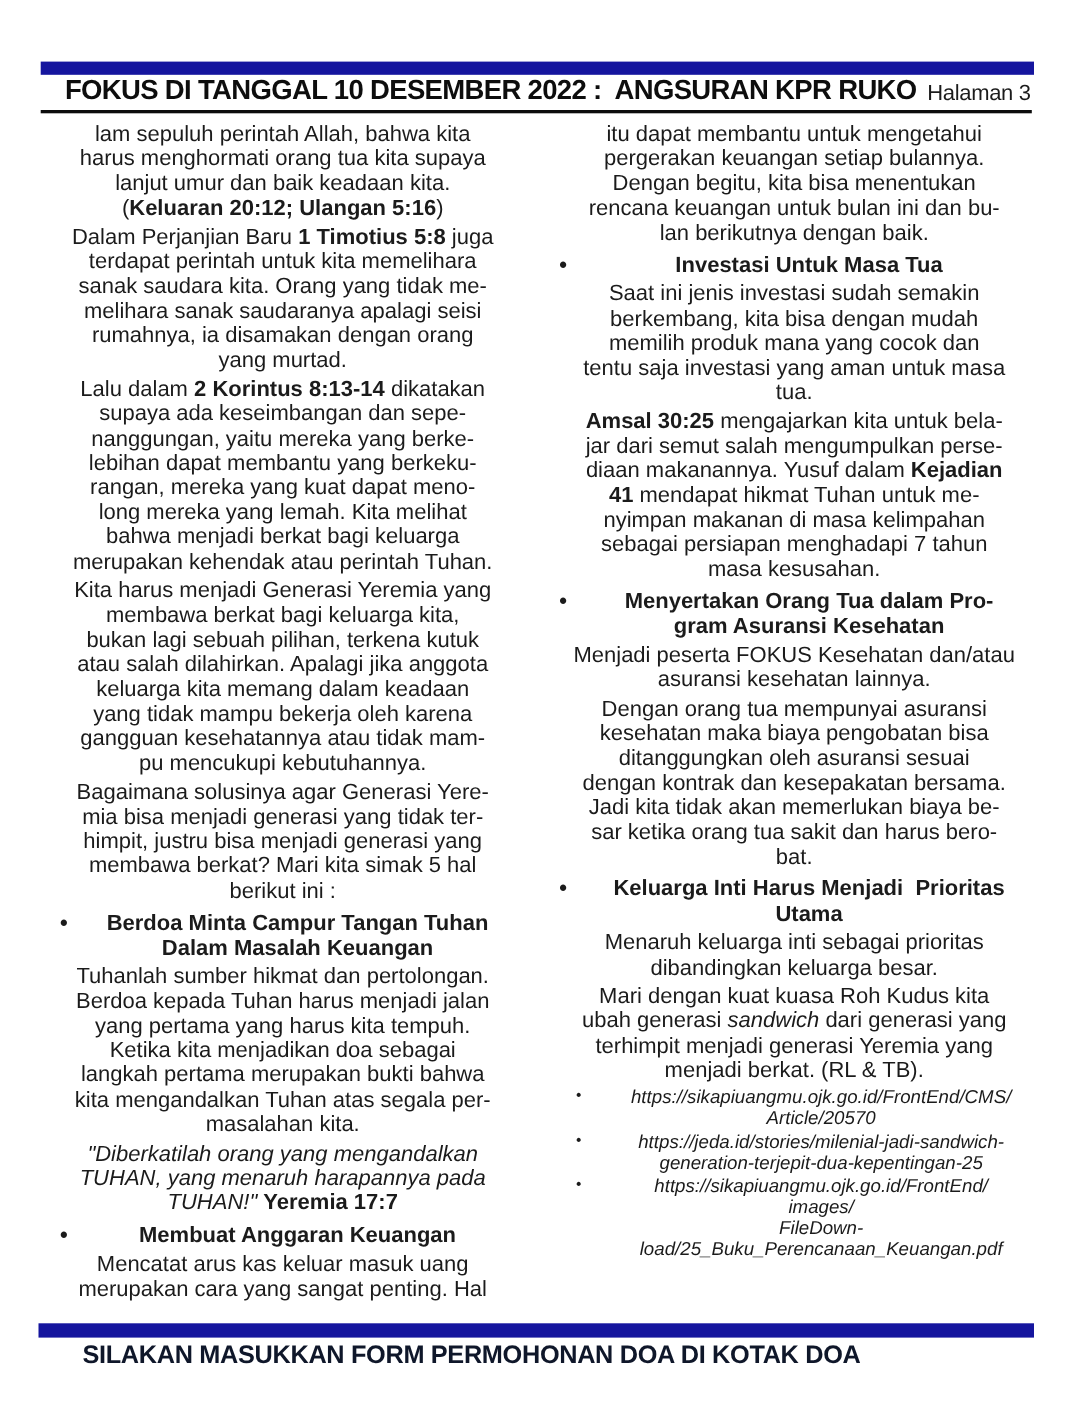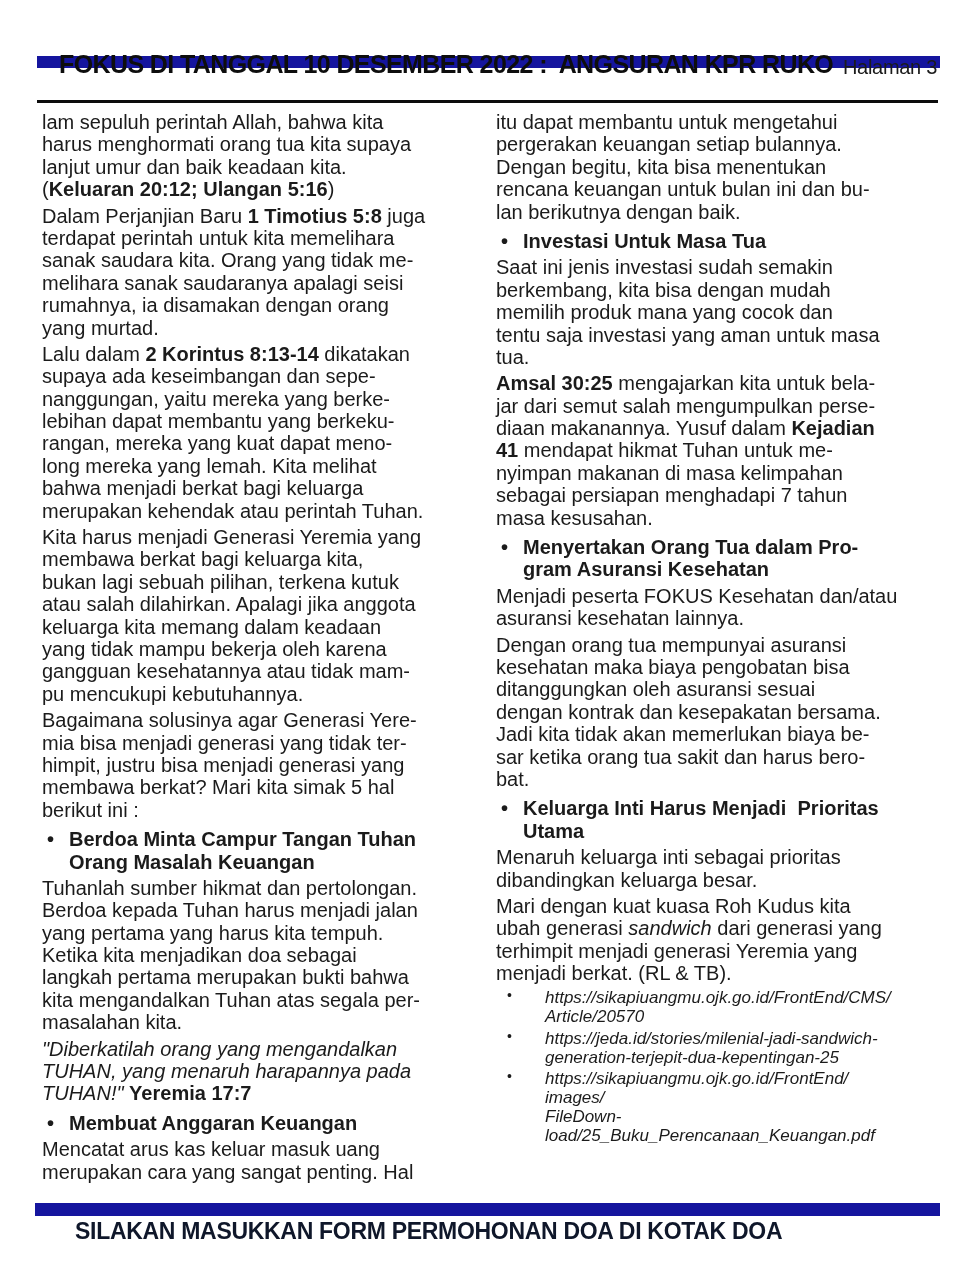--- a/index.html
+++ b/index.html
@@ -4,31 +4,31 @@
 <style>
   html,body { margin:0; padding:0; }
   body {
     width:980px; height:1277px; position:relative; background:#ffffff;
     font-family:"Liberation Sans", sans-serif; color:#1b1b1b;
     overflow:hidden;
   }
   .topbar {
     position:absolute; left:37px; top:56px; width:903px; height:12px;
   }
-  .header-row { position:absolute; left:37px; top:48px; width:903px; height:34px; }
+  .header-row { position:absolute; left:37px; top:66px; width:903px; height:34px; }
   .title {
     position:absolute; left:22px; top:2px;
     font-weight:bold; font-size:25px; letter-spacing:-0.6px; white-space:pre;
     color:#0d0d0d;
   }
   .page-label { position:absolute; right:3px; top:8px; font-size:20px; letter-spacing:-0.3px; }
   .header-rule { position:absolute; left:37px; top:100px; width:901px; height:3px; background:#0c0c0c; }
 
   .content { position:absolute; left:0; top:111px; width:980px; }
-  .col { position:absolute; top:0; font-size:20px; line-height:1.12; }
+  .col { position:absolute; top:0; font-size:20px; line-height:1.12;text-align:center; }
   .col-left  { left:42px;  width:430px; }
   .col-right { left:496px; width:452px; }
 
   .block { margin:0 0 4px 0; white-space:pre-wrap; }
   .p { }
   .quote { }
   .bullet { display:flex; font-weight:bold; margin:7px 0 4px 0; }
   .bullet .marker { flex:0 0 22px; padding-left:5px; }
   .bullet .content-span { flex:1; }
 
@@ -86,21 +86,21 @@
 keluarga kita memang dalam keadaan
 yang tidak mampu bekerja oleh karena
 gangguan kesehatannya atau tidak mam-
 pu mencukupi kebutuhannya.</span></div>
       <div class="block p"><span class="">Bagaimana solusinya agar Generasi Yere-
 mia bisa menjadi generasi yang tidak ter-
 himpit, justru bisa menjadi generasi yang
 membawa berkat? Mari kita simak 5 hal
 berikut ini :</span></div>
       <div class="block bullet"><span class="marker">•</span><span class="content-span"><span class="seg-b ">Berdoa Minta Campur Tangan Tuhan
-Orang Masalah Keuangan</span></span></div>
+Dalam Masalah Keuangan</span></span></div>
       <div class="block p"><span class="">Tuhanlah sumber hikmat dan pertolongan.
 Berdoa kepada Tuhan harus menjadi jalan
 yang pertama yang harus kita tempuh.
 Ketika kita menjadikan doa sebagai
 langkah pertama merupakan bukti bahwa
 kita mengandalkan Tuhan atas segala per-
 masalahan kita.</span></div>
       <div class="block quote"><span class="seg-i">"Diberkatilah orang yang mengandalkan
 TUHAN, yang menaruh harapannya pada
 TUHAN!"</span><span class=""> </span><span class="seg-b ">Yeremia 17:7</span></div>

